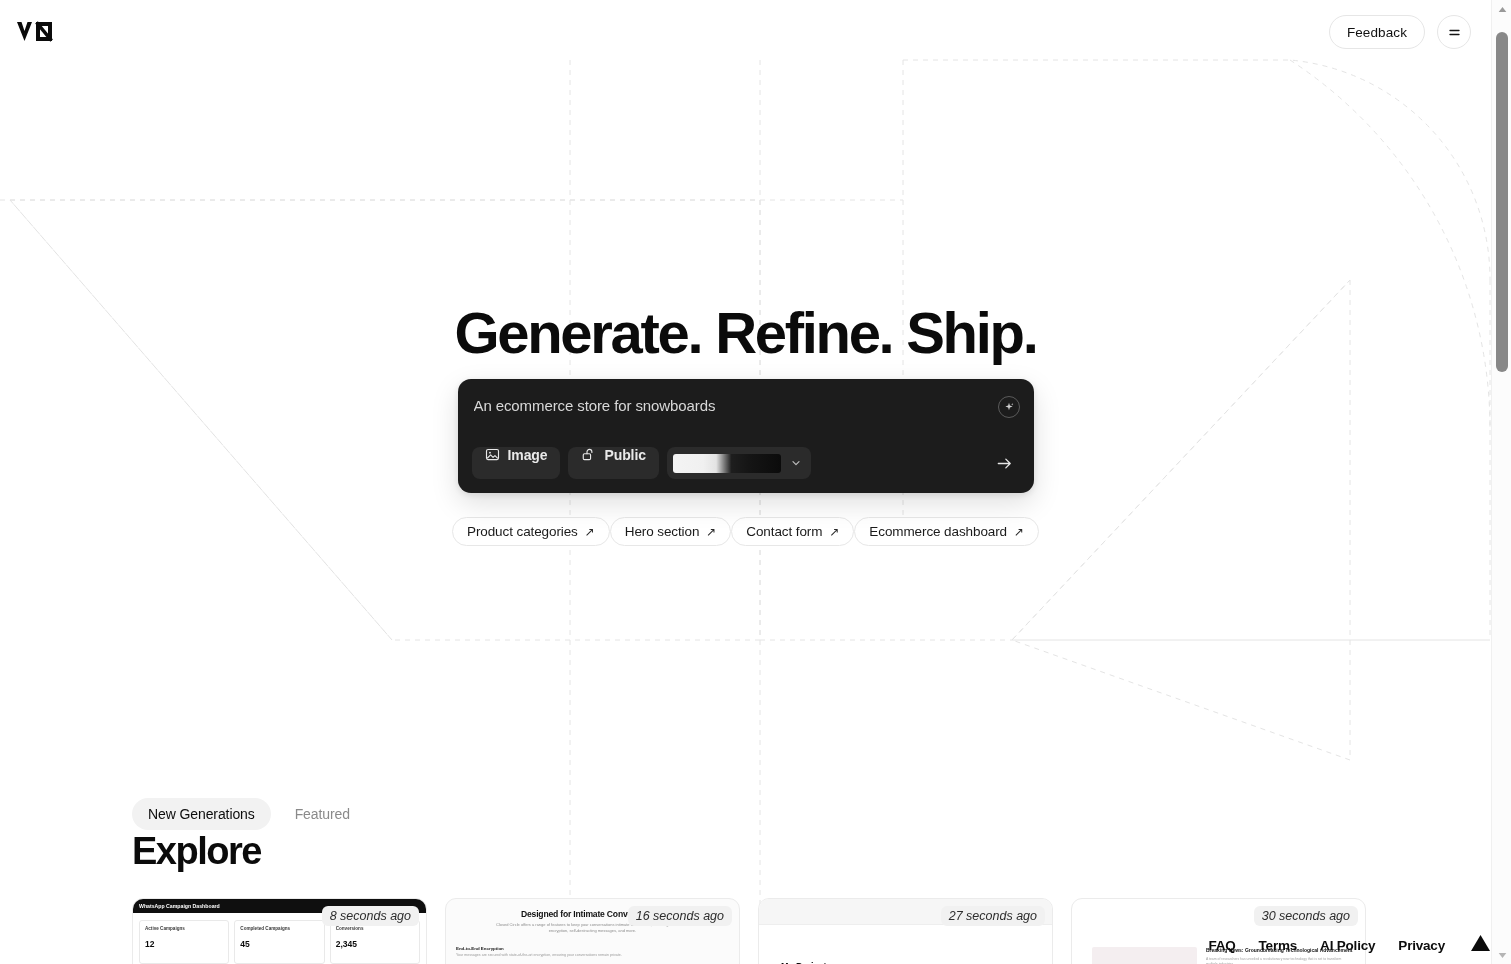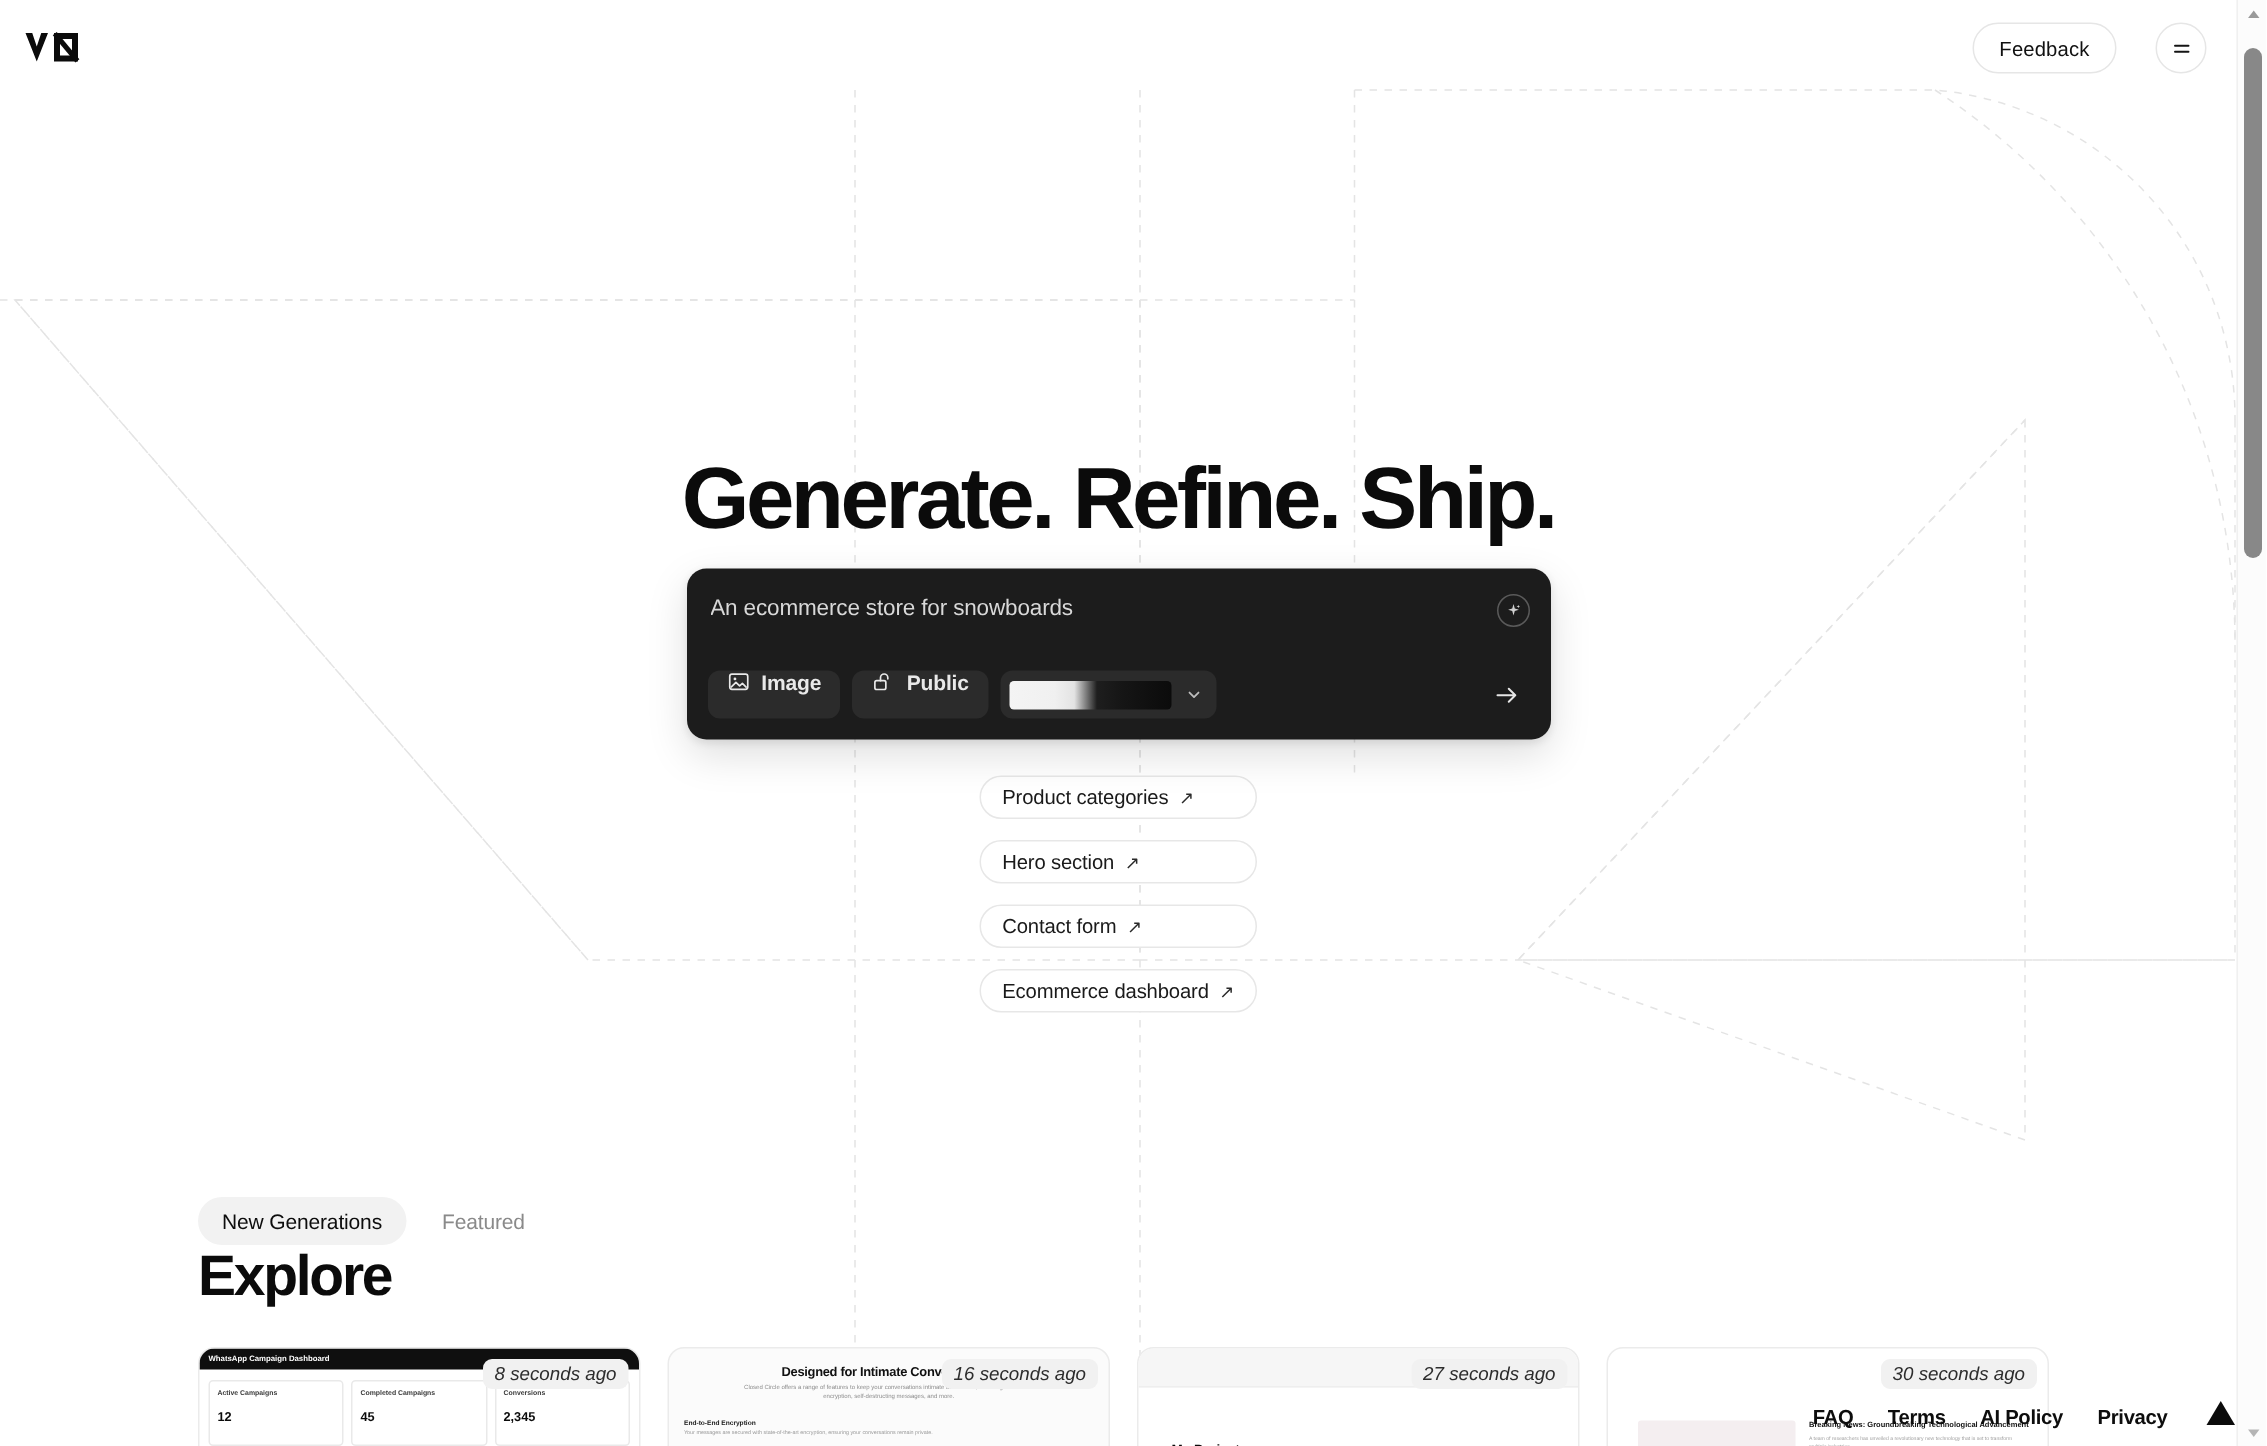--- a/index.html
+++ b/index.html
@@ -16,21 +16,21 @@
   #bg-art { position:absolute; inset:0; width:1491px; height:964px; pointer-events:none; z-index:0; }
 
   
   #header {
     position:absolute; top:0; left:0; width:1491px; height:64px;
     display:flex; align-items:center; justify-content:space-between;
     padding:0 20px 0 16px; z-index:20;
   }
   #logo { display:flex; align-items:center; }
   #logo svg { display:block; }
-  .hdr-right { display:flex; align-items:center; gap:26px; }
+  .hdr-right { display:flex; align-items:center; gap:12px; }
   .feedback-btn {
     height:34px; padding:0 17px; border:1px solid #e6e6e6; border-radius:999px;
     background:#fff; font-size:13.5px; color:#111; cursor:pointer;
     display:flex; align-items:center; font-family:inherit; letter-spacing:.1px;
   }
   .icon-btn {
     width:34px; height:34px; border:1px solid #e6e6e6; border-radius:999px; background:#fff;
     display:flex; align-items:center; justify-content:center; cursor:pointer;
   }
 
@@ -73,21 +73,21 @@
   #model-skeleton {
     width:108px; height:19px; border-radius:3px;
     background:linear-gradient(90deg,#f4f4f4 0%, #f0f0f0 28%, #e3e3e3 40%, #1e1e1e 54%, #151515 70%, #0b0b0b 100%);
   }
   .submit-btn {
     margin-left:auto; width:30px; height:30px; background:transparent; border:none;
     display:flex; align-items:center; justify-content:center; cursor:pointer;
   }
 
   
-  #chips { margin-top:24px; display:flex; gap:14px;flex-direction:column; }
+  #chips { margin-top:24px; display:flex; gap:0; }
   .chip {
     height:29px; padding:0 14px; border:1px solid #e7e7e7; border-radius:999px;
     background:#fff; font-size:13.5px; color:#1a1a1a; cursor:pointer;
     display:flex; align-items:center; gap:7px; font-family:inherit; letter-spacing:-.1px;
   }
   .chip .arr { font-size:12px; color:#2a2a2a; line-height:1; }
 
   
   #explore { position:absolute; top:777px; left:0; width:1491px; z-index:10; padding:0 0 0 132px; }
   #explore-title { font-size:38px; font-weight:700; letter-spacing:-1.5px; color:#0b0b0b; }

